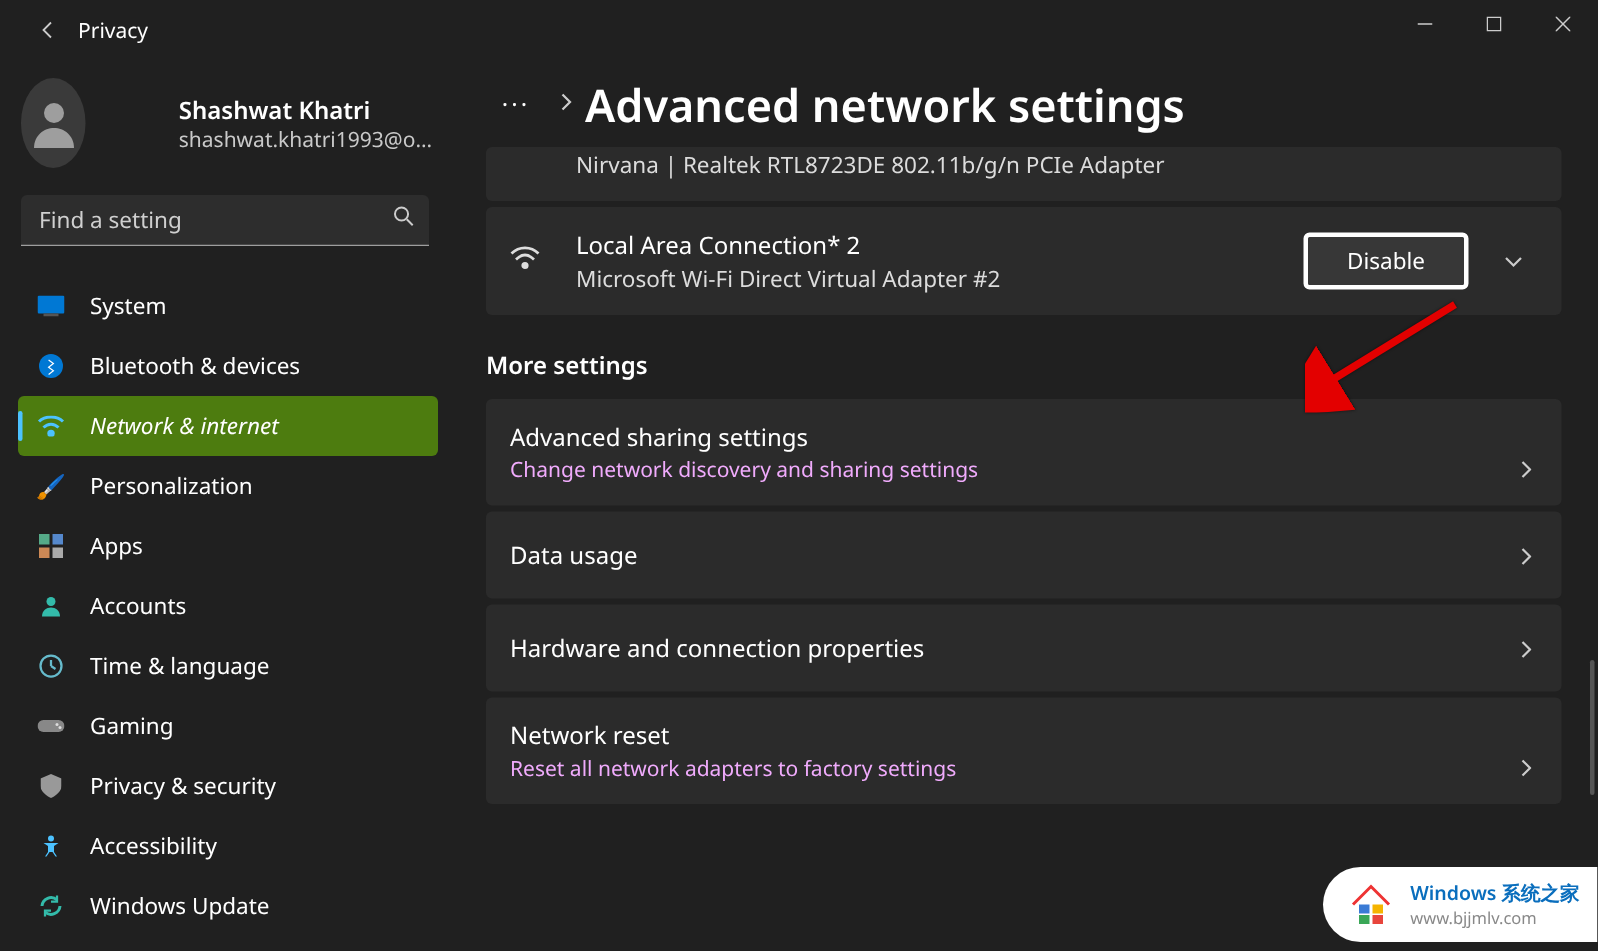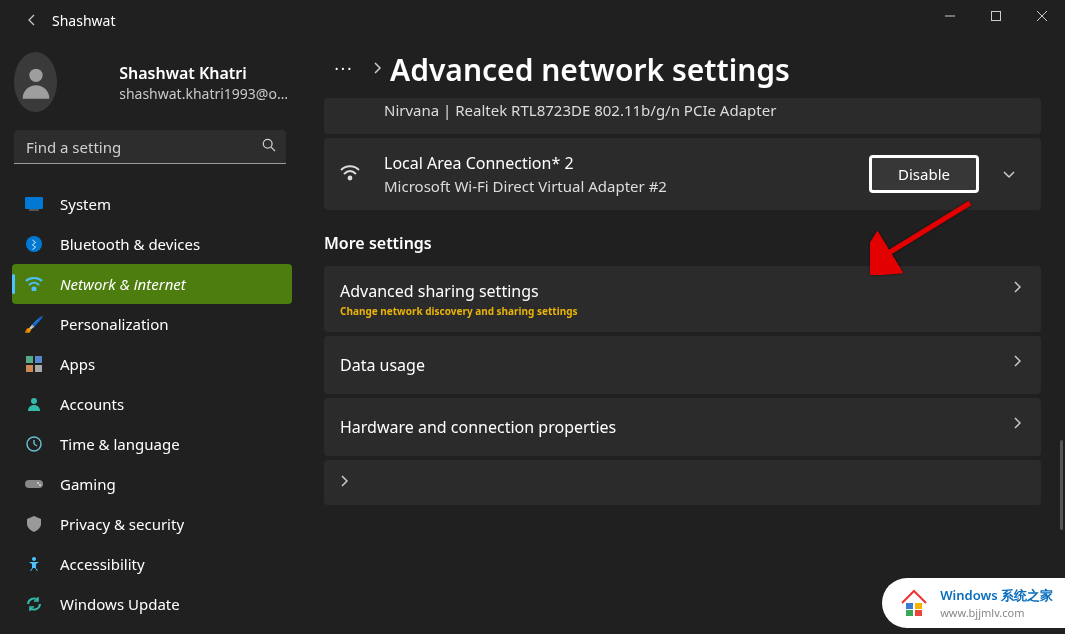--- a/index.html
+++ b/index.html
@@ -33,44 +33,44 @@
 .card { background:#2b2b2b; border-radius:4px; margin-bottom:4px; }
 .adapter-row { display:flex; align-items:center; padding:14px 16px; }
 .adapter-icon { width:24px; color:#ddd; font-size:18px; margin-right:20px; }
 .adapter-texts { flex:1; }
 .adapter-title { font-size:16px; color:#fff; }
 .adapter-sub { font-size:15px; color:#dcdcdc; margin-top:2px; }
 .disable-btn { background:#373737; border:3px solid #ffffff; color:#fff; font-size:15px; padding:6px 26px; border-radius:4px; cursor:pointer; }
 .expand-chevron { width:32px; text-align:center; color:#ccc; font-size:12px; margin-left:14px; }
 .cropped-row { padding-top:0; padding-bottom:14px; }
 .section-label { font-size:16px; font-weight:600; margin:22px 0 12px 0; }
-.setting-row { display:flex; align-items:flex-start; padding:18px 16px; cursor:pointer; }
+.setting-row { display:flex; align-items:flex-end; padding:18px 16px; cursor:pointer; }
 .setting-row.twoline { padding:14px 16px; }
 .setting-texts { flex:1; }
 .setting-title { font-size:16px; color:#fff; }
-.setting-sub { font-size:10px; color:#eab308; margin-top:2px;font-weight:bold; }
+.setting-sub { font-size:14px; color:#f0abfc; margin-top:2px; }
 .setting-chevron { color:#ccc; font-size:12px; margin-right:4px; }
 .arrow { position:absolute; left:570px; top:155px; pointer-events:none; }
 .arrow svg { filter:drop-shadow(0 0 1px rgba(0,0,0,0.6)); }
 .watermark { position:absolute; right:0; bottom:6px; background:#fff; border-radius:28px 0 0 28px; padding:8px 12px 8px 16px; display:flex; align-items:center; gap:10px; color:#333; font-size:12px; }
 .wm-icon { width:32px; height:32px; }
 .wm-main { color:#0a6ebd; font-weight:600; font-size:13px; }
 .wm-sub { color:#888; font-size:11px; }
 .scrollbar-stub { position:absolute; right:2px; top:400px; width:3px; height:90px; background:#555; border-radius:2px; }
 </style>
 </head>
 <body>
 
 <div class="titlebar">
   <div class="back-btn">
     <svg viewBox="0 0 16 16" width="16" height="16" fill="none" stroke="#ccc" stroke-width="1.2">
         <path d="M10 3 L5 8 L10 13"></path>
       </svg>
   </div>
-  <div class="app-title">Shashwat</div>
+  <div class="app-title">Privacy</div>
 </div>
 <div class="window-controls">
   <div>
       <svg viewBox="0 0 10 10">
         <line x1="0" y1="5" x2="10" y2="5" stroke="#ccc"></line>
       </svg>
     </div>
   <div>
       <svg viewBox="0 0 10 10">
         <rect x="0.5" y="0.5" width="9" height="9" fill="none" stroke="#ccc"></rect>
@@ -282,20 +282,24 @@
           <div class="setting-title">Hardware and connection properties</div>
         </div>
         <span class="setting-chevron"><svg width="8" height="12" viewBox="0 0 8 12" fill="none" stroke="#ccc" stroke-width="1.5">
               <path d="M2 1l5 5-5 5"></path>
             </svg></span>
       </div>
     </div>
 
     <div class="card">
       <div class="setting-row twoline">
+        <div class="setting-texts">
+          <div class="setting-title">Network reset</div>
+          <div class="setting-sub">Reset all network adapters to factory settings</div>
+        </div>
         <span class="setting-chevron"><svg width="8" height="12" viewBox="0 0 8 12" fill="none" stroke="#ccc" stroke-width="1.5">
               <path d="M2 1l5 5-5 5"></path>
             </svg></span>
       </div>
     </div>
 
     <div class="arrow">
       <svg width="120" height="80" viewBox="0 0 120 80">
         <defs>
             <marker id="ah" markerWidth="10" markerHeight="10" refX="2" refY="5" orient="auto">

